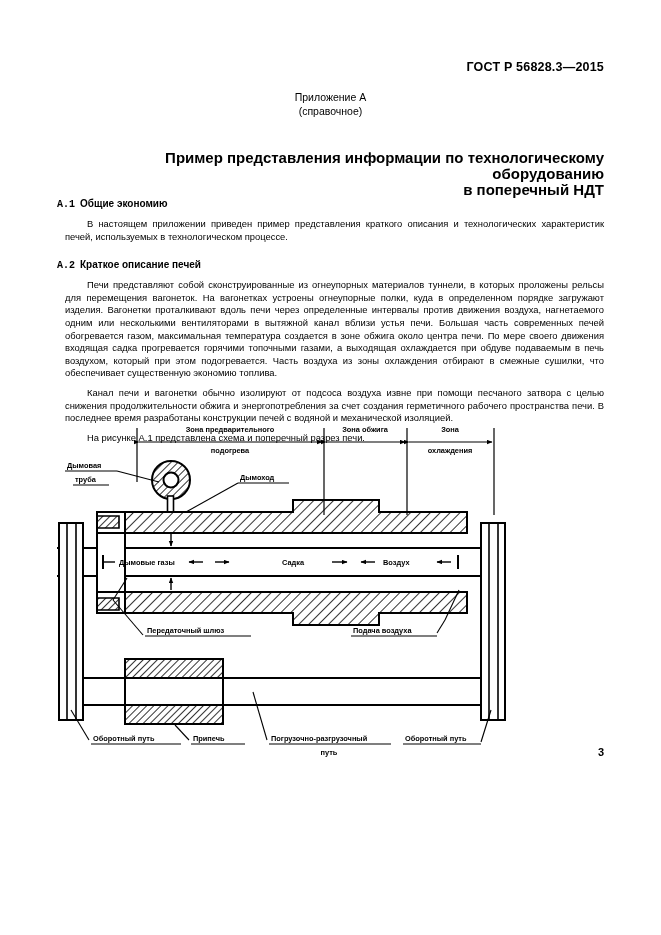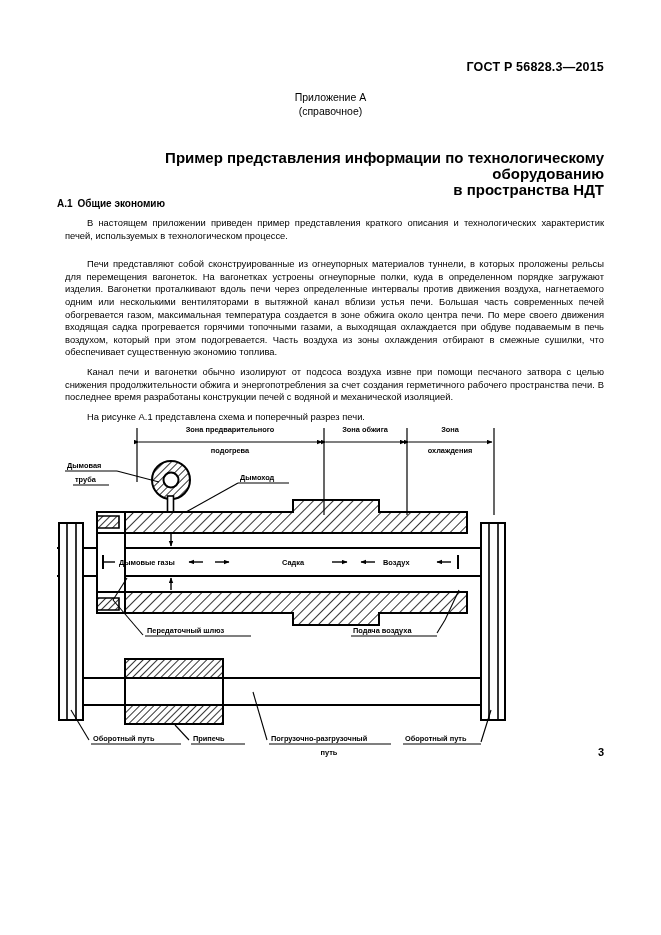--- a/index.html
+++ b/index.html
@@ -21,21 +21,21 @@
   .annex div{line-height:14px;}
 
   .doc-title{
     position:absolute;left:57px;right:57px;top:150px;
     text-align:right;font-weight:bold;font-size:15px;line-height:16px;
   }
 
   
   .content{position:absolute;left:57px;right:57px;top:198px;}
   .h3{font-weight:bold;font-size:10px;margin:0 0 8px 0;}
-  .h3 .num{margin-right:5px;}
+  .h3 .num{margin-right:5px;font-family:Liberation Mono, monospace;}
   p.para{
     margin:0 0 7px 8px;font-size:9.4px;line-height:12.6px;
     text-align:justify;text-indent:22px;
     -webkit-hyphens:manual;hyphens:manual;
   }
   .gap{height:9px;}
 
   
   .figure{position:absolute;left:57px;top:420px;width:547px;}
   .pagenum{
@@ -51,32 +51,35 @@
 
   <div class="std-code">ГОСТ Р 56828.3—2015</div>
 
   <div class="annex">
     <div>Приложение А</div>
     <div>(справочное)</div>
   </div>
 
   <div class="doc-title">
     <div>Пример представления информации по технологическому оборудованию</div>
-    <div>в пространства НДТ</div>
+    <div>в поперечный НДТ</div>
   </div>
 
   <div class="content">
 
     <div class="h3">
       <span class="num">A.1</span><span>Общие экономию</span>
     </div>
     <p class="para">В настоящем приложении приведен пример представления краткого описания и технологических характеристик печей, используемых в технологическом процессе.</p>
 
     <div class="gap"></div>
 
+    <div class="h3">
+      <span class="num">A.2</span><span>Краткое описание печей</span>
+    </div>
     <p class="para">Печи представляют собой сконструированные из огнеупорных материалов туннели, в которых проложены рельсы для перемещения вагонеток. На вагонетках устроены огнеупорные полки, куда в определенном порядке загружают изделия. Вагонетки проталкивают вдоль печи через определенные интервалы против движения воздуха, нагнетаемого одним или несколькими вентиляторами в вытяжной канал вблизи устья печи. Большая часть современных печей обогревается газом, максимальная температура создается в зоне обжига около центра печи. По мере своего движения входящая садка прогревается горячими топочными газами, а выходящая охлаждается при обдуве подаваемым в печь воздухом, который при этом подогревается. Часть воздуха из зоны охлаждения отбирают в смежные сушилки, что обеспечивает существенную экономию топлива.</p>
     <p class="para">Канал печи и вагонетки обычно изолируют от подсоса воздуха извне при помощи песчаного затвора с целью снижения продолжительности обжига и энергопотребления за счет создания герметичного рабочего пространства печи. В последнее время разработаны конструкции печей с водяной и механической изоляцией.</p>
     <p class="para">На рисунке А.1 представлена схема и поперечный разрез печи.</p>
   </div>
 
   <div class="figure">
     <svg width="547" height="345" viewBox="0 0 547 345">
       <defs>
         <pattern id="hatch" width="7" height="7" patternTransform="rotate(45)" patternUnits="userSpaceOnUse">
           <line x1="0" y1="0" x2="0" y2="7" stroke="#000" stroke-width="1.6"></line>

